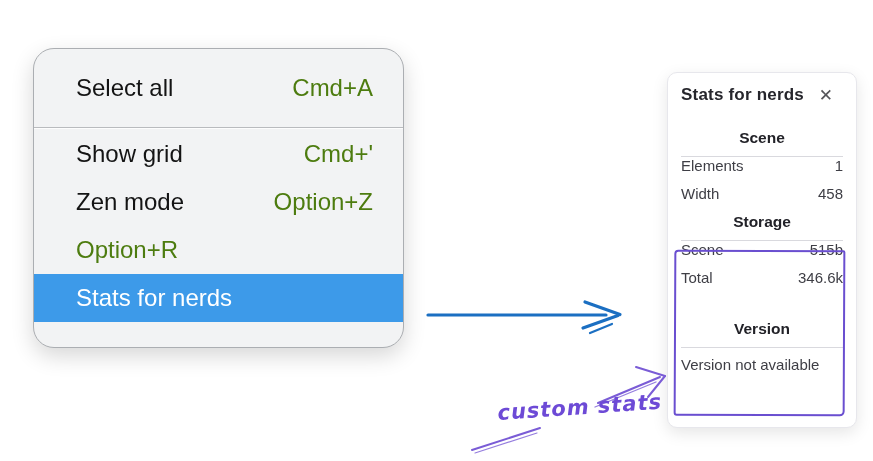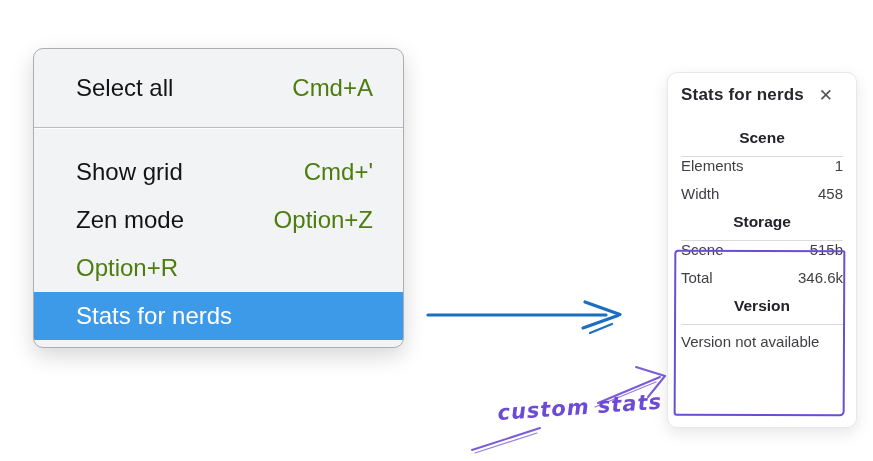--- a/index.html
+++ b/index.html
@@ -5,32 +5,32 @@
   html,body{margin:0;padding:0;background:#ffffff;}
   .stage{
     position:relative;width:873px;height:461px;overflow:hidden;
     background:#ffffff;font-family:"Liberation Sans",sans-serif;
   }
 
   
   .menu{
     position:absolute;left:33px;top:48px;width:371px;height:300px;
     box-sizing:border-box;background:#f2f3f4;
-    border:1px solid #abaeb2;border-radius:10px;
+    border:1px solid #abaeb2;border-radius:21px;
     box-shadow:0 8px 22px rgba(0,0,0,.16);
     overflow:hidden;
   }
   .menu-row{
     display:flex;align-items:center;justify-content:space-between;
     padding:0 30px 0 42px;font-size:24px;color:#141414;cursor:default;
   }
   .menu-row .shortcut{color:#4d7c0f;}
   .row-selectall{height:78px;}
   .menu-sep{height:1px;background:#b9bbbe;border-bottom:1px solid #fdfdfd;}
-  .menu-section{padding:19px 0 14px 0;}
+  .menu-section{padding:1px 0 14px 0;}
   .menu-section .menu-row{height:48px;}
   .menu-row.highlight{background:#3d9ae9;color:#ffffff;}
   .menu-row.highlight .shortcut{color:#b2d7f7;}
 
   
   .panel{
     position:absolute;left:667px;top:72px;width:190px;height:356px;
     box-sizing:border-box;background:#ffffff;
     border:1px solid #e7e7ec;border-radius:10px;
     box-shadow:0 5px 16px rgba(0,0,0,.10);
@@ -41,21 +41,21 @@
   .panel-close{
     font-size:17px;color:#55555a;line-height:1;cursor:pointer;
     margin-right:10px;background:none;border:none;padding:0;
     font-family:"Liberation Sans",sans-serif;
   }
   .sec-head{
     text-align:center;font-weight:bold;font-size:15.5px;color:#222228;
   }
   .sec-head.scene{margin-top:24px;}
   .sec-head.storage{}
-  .sec-head.version{margin-top:0;}
+  .sec-head.version{margin-top:23px;}
   .divider{height:1px;background:#d9d9de;margin-top:9px;}
   .stat-row{
     display:flex;align-items:flex-start;justify-content:space-between;height:28px;
   }
   .stat-row .val{text-align:right;}
   .note-row{height:28px;display:flex;align-items:center;margin-top:2px;}
 
   
   .anno-box{
     position:absolute;left:674px;top:250px;width:167px;height:162px;

